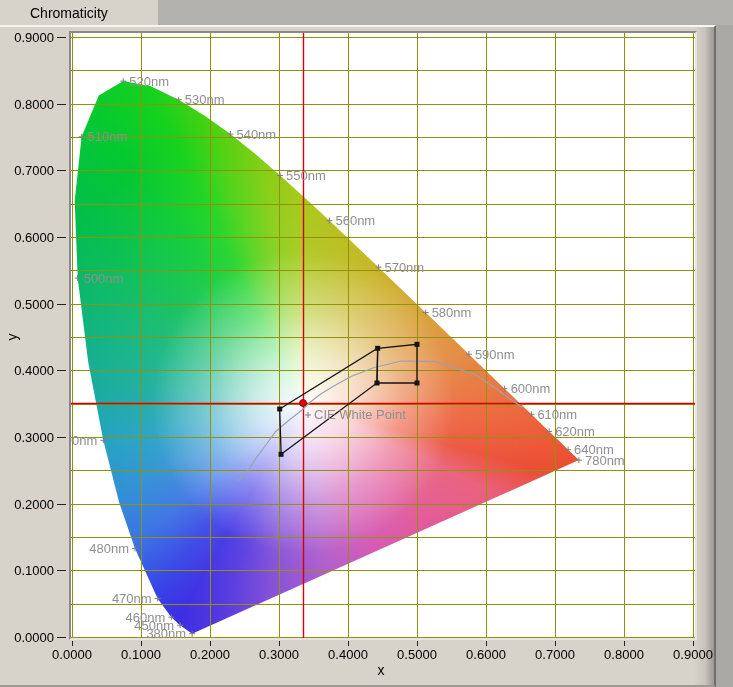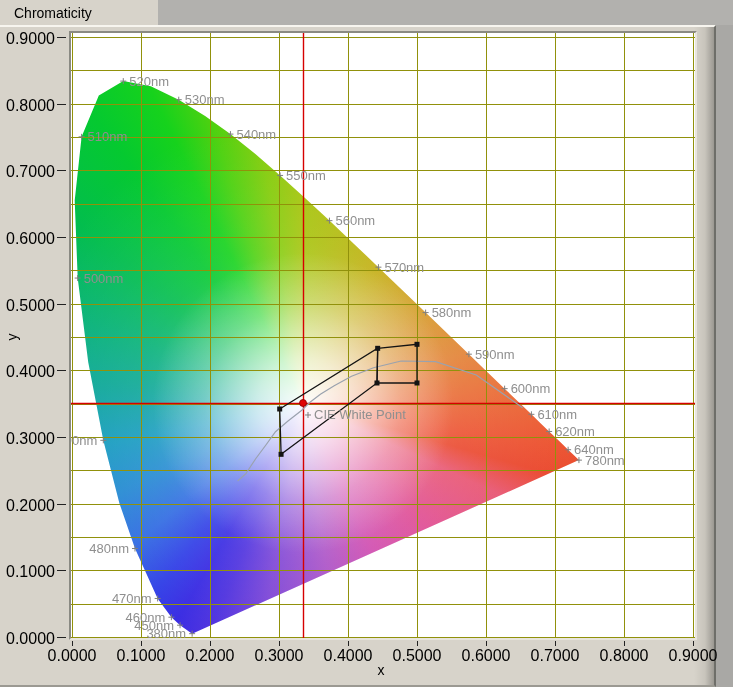--- a/index.html
+++ b/index.html
@@ -1,32 +1,32 @@
 <!DOCTYPE html>
 <html><head>
 <meta charset="utf-8">
 <style>
   html,body{margin:0;padding:0;background:#888;}
   .root{position:relative;width:733px;height:687px;background:#b2b1ae;overflow:hidden;
         font-family:"Liberation Sans",sans-serif;}
   .title-tab{position:absolute;left:0;top:0;width:158px;height:25px;background:#d7d3ca;}
-  .title-tab span{display:block;padding-left:14px;line-height:26px;font-size:14px;color:#000;}
+  .title-tab span{display:block;padding-left:30px;line-height:26px;font-size:14px;color:#000;}
   .panel{position:absolute;left:0;top:25px;width:716px;height:662px;box-sizing:border-box;
          background:#d7d3ca;border-top:2px solid #f7f5ef;border-right:2px solid #6e6e69;
          border-bottom:2px solid #9b9992;}
   .panel-shade{position:absolute;left:694px;top:27px;width:20px;height:658px;
          background:linear-gradient(to right,rgba(0,0,0,0),rgba(0,0,0,0.07) 55%,rgba(0,0,0,0.28));}
   .right-strip{position:absolute;left:716px;top:25px;width:17px;height:662px;background:#a9a8a5;}
   .plot{position:absolute;left:69px;top:31px;width:628px;height:609px;box-sizing:border-box;
         background:#fff;border:2px solid;border-color:#8a8a83 #e8e5dd #e8e5dd #8a8a83;}
   .plot-inner{position:relative;width:624px;height:605px;overflow:hidden;}
   #horseshoe{position:absolute;left:0;top:0;width:624px;height:605px;}
   #plot-svg{position:absolute;left:0;top:0;}
   #plot-svg text{font-family:"Liberation Sans",sans-serif;font-size:13px;}
-  .lbl{position:absolute;font-size:16px;color:#000;white-space:nowrap;}
+  .lbl{position:absolute;font-size:13px;color:#000;white-space:nowrap;}
   .xlab{width:52px;text-align:center;}
   .ylab{width:48px;text-align:right;}
   .tickx{position:absolute;width:1px;height:5px;background:#222;}
   .ticky{position:absolute;width:9px;height:1px;background:#222;}
   .axis-title-x{position:absolute;left:366px;top:662px;width:30px;text-align:center;
         font-size:14px;color:#000;}
   .axis-title-y{position:absolute;left:8px;top:329px;font-size:14px;color:#000;
         transform:rotate(-90deg);}
 </style>
 </head>

